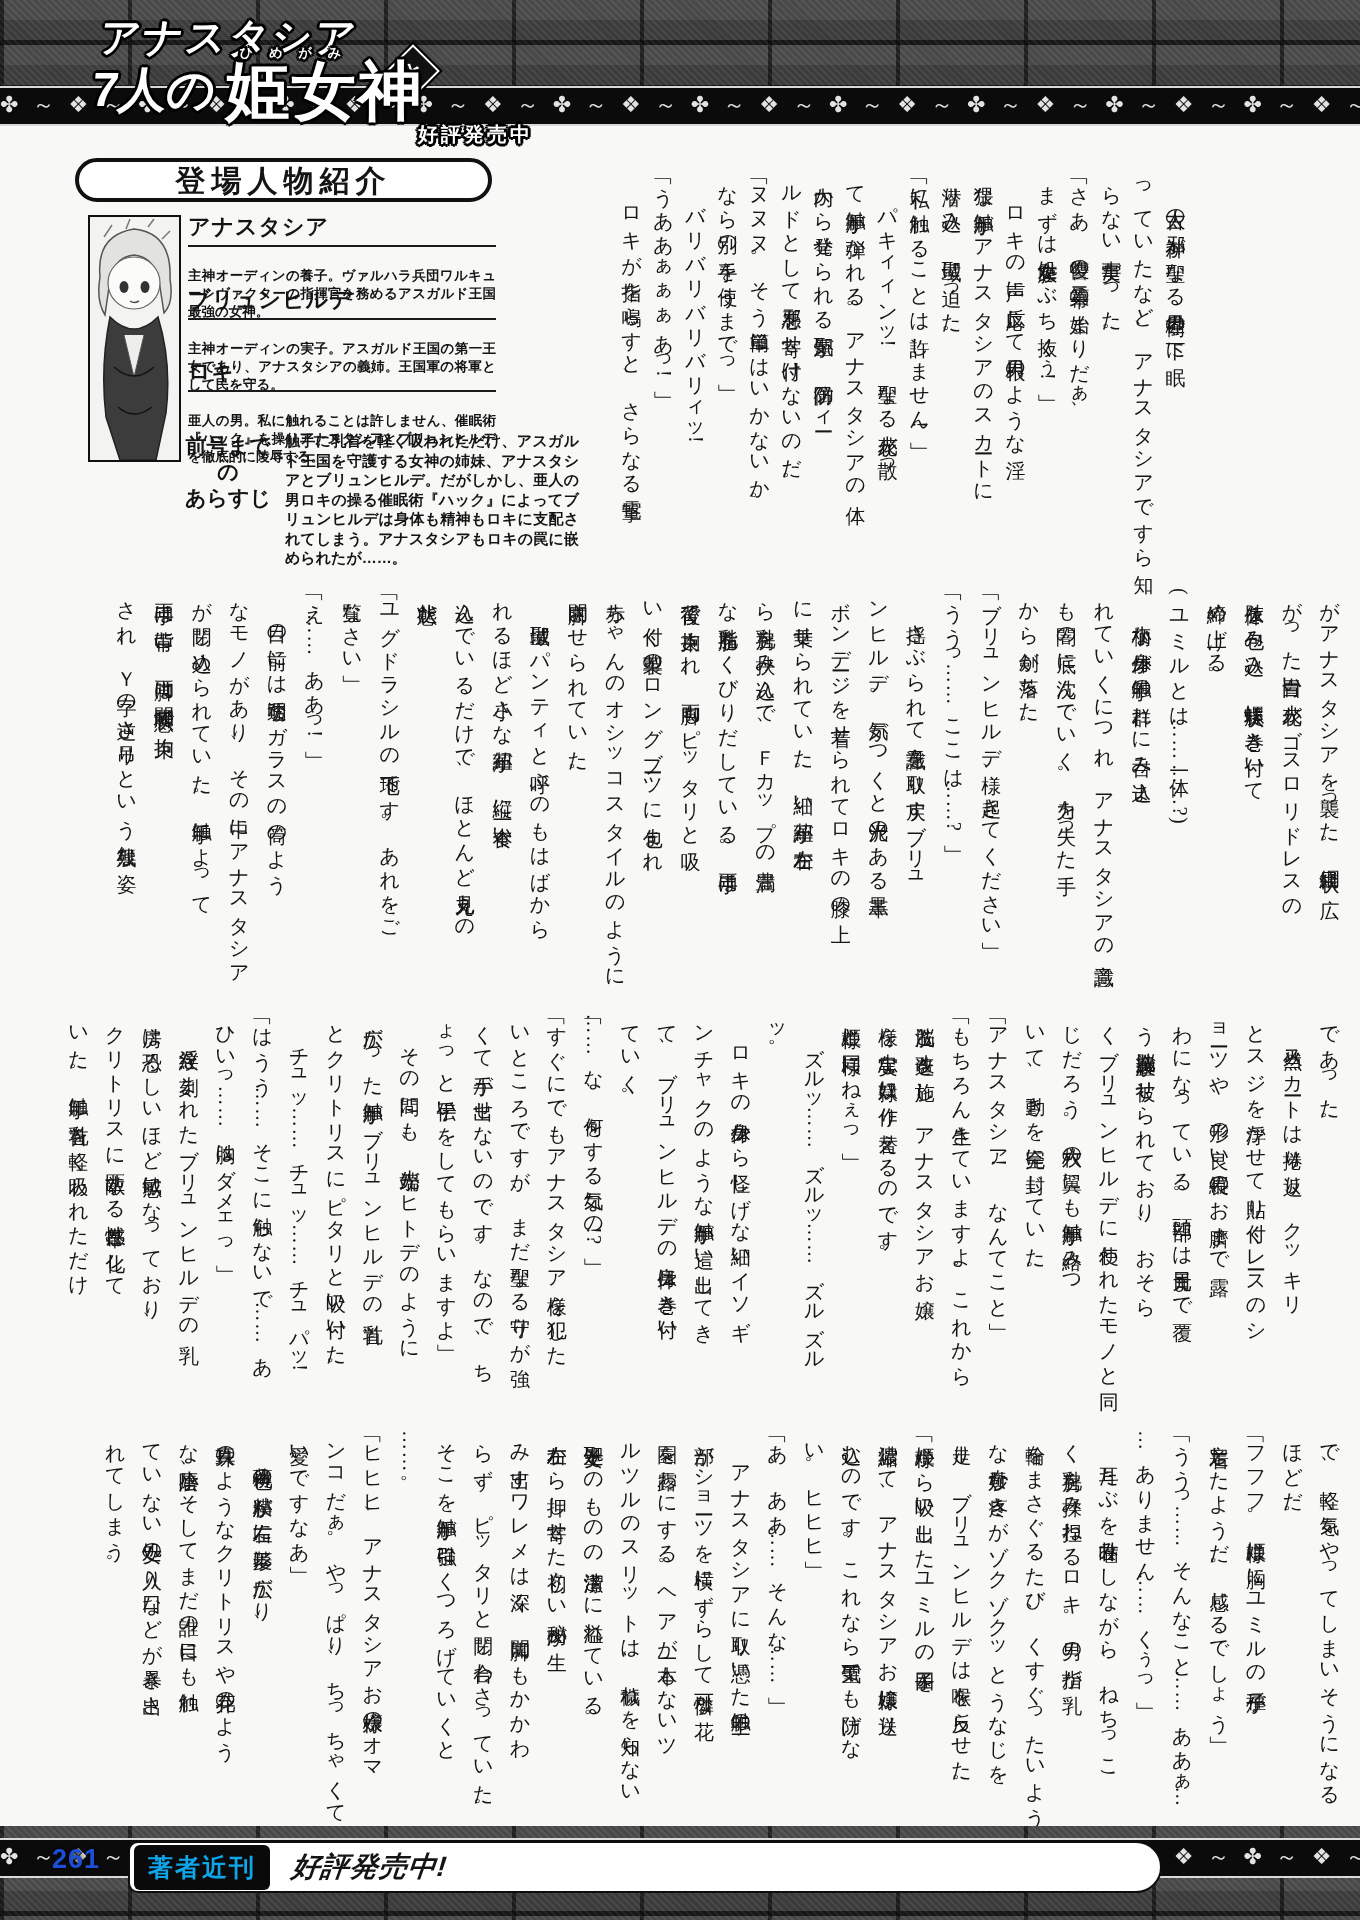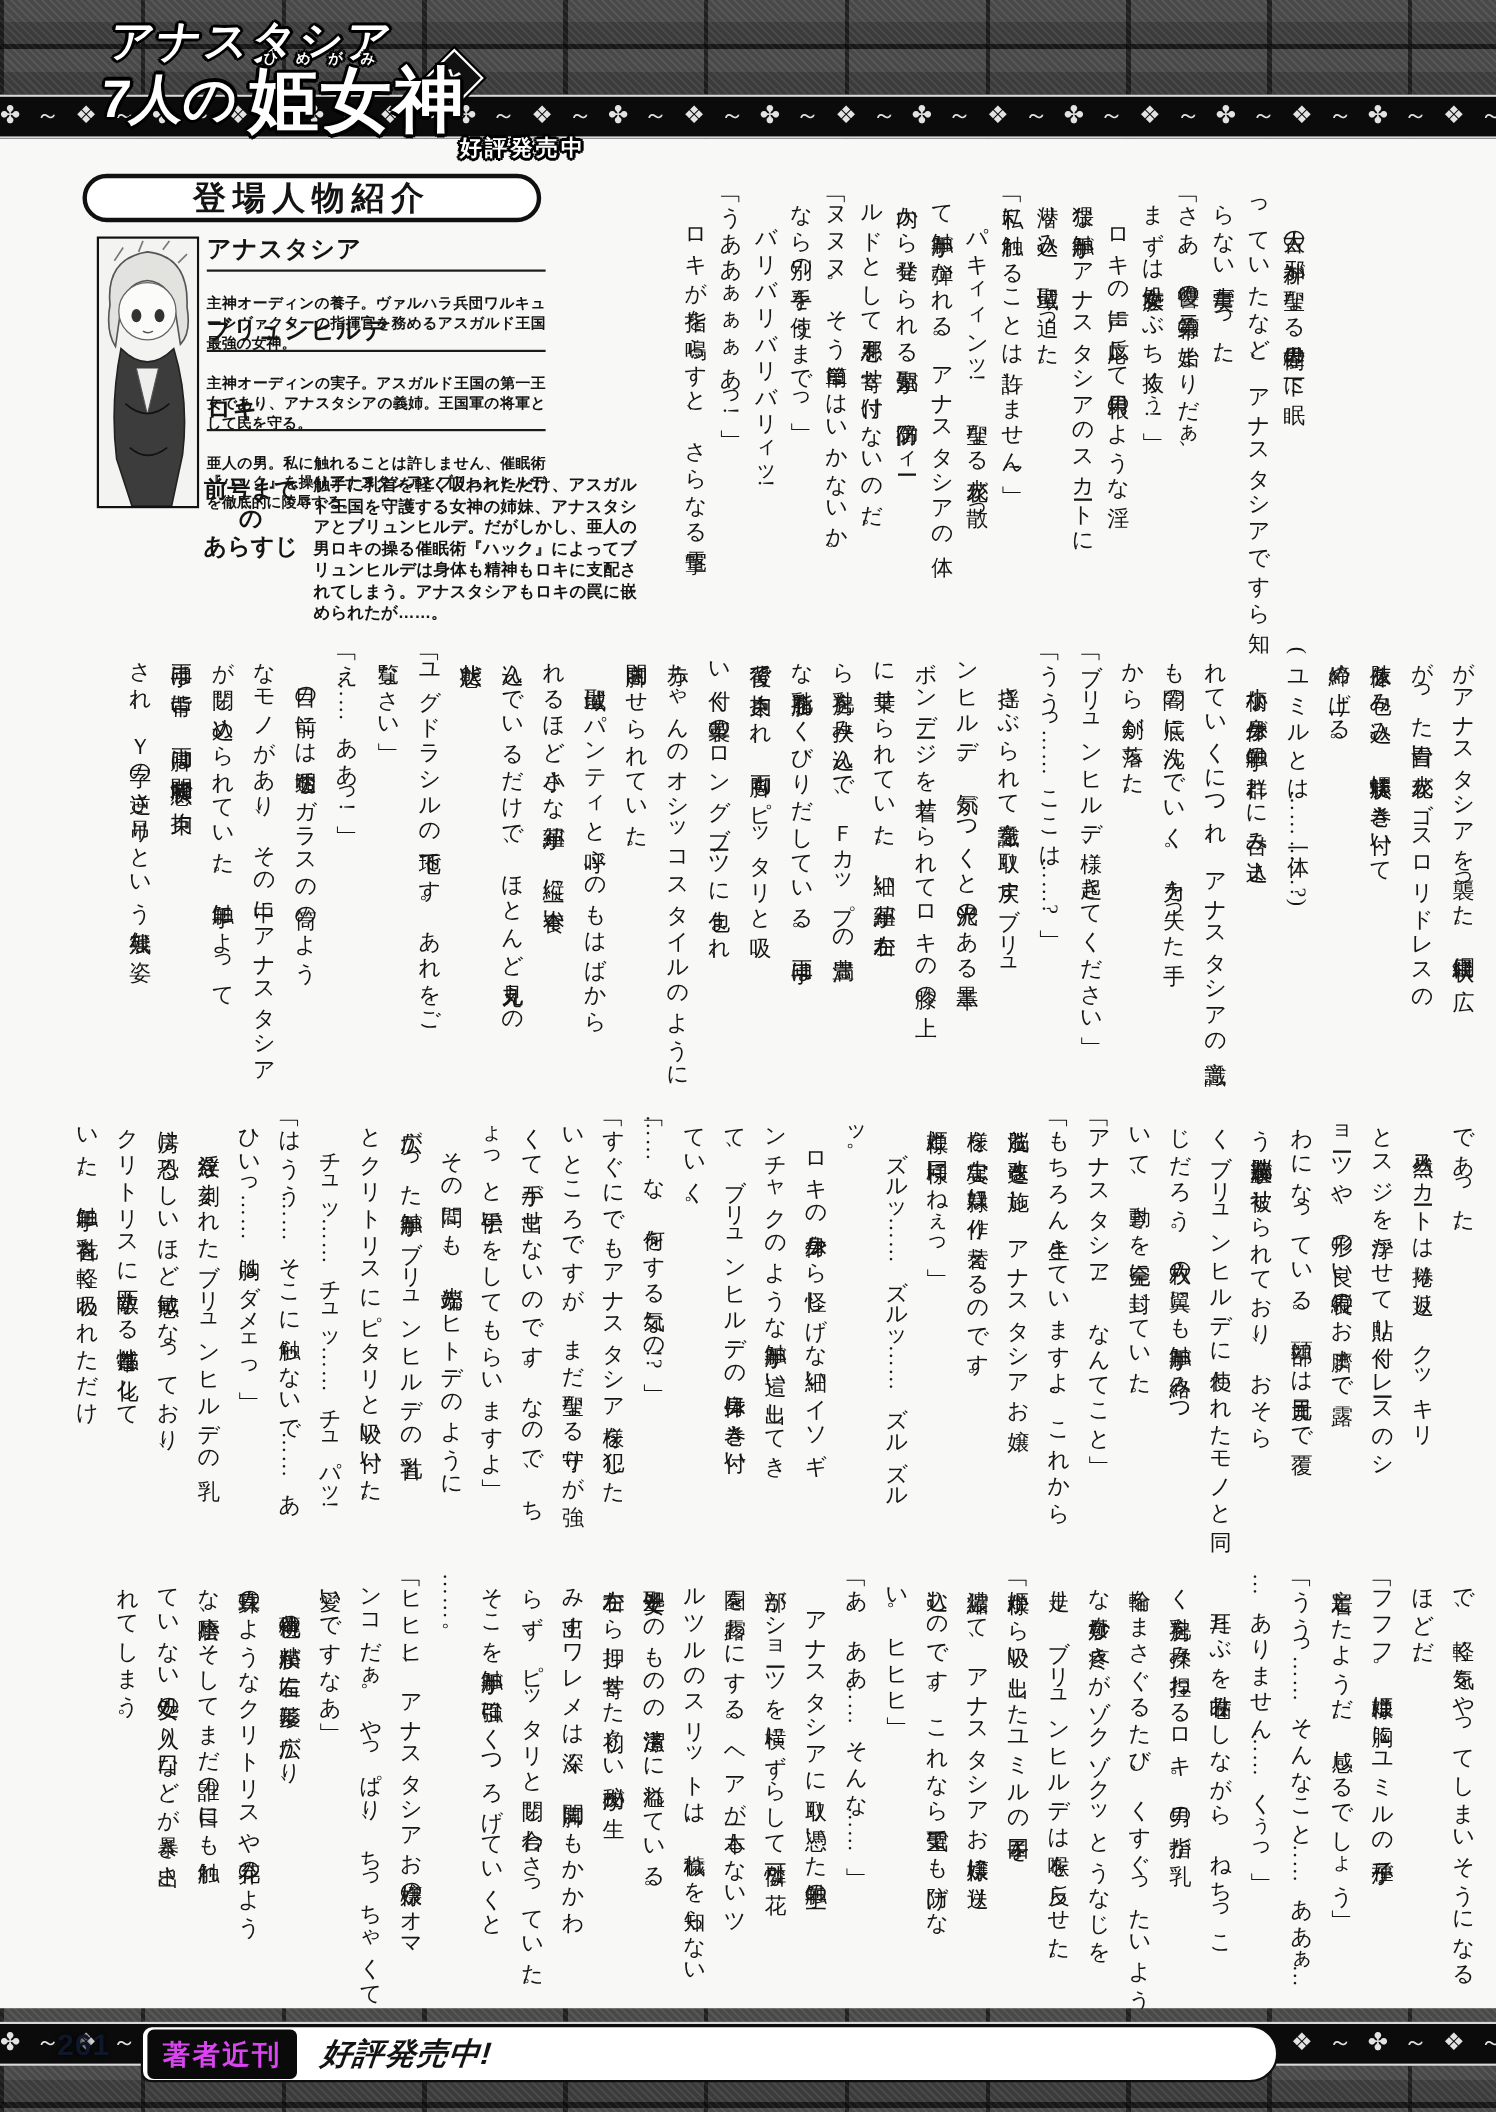--- a/index.html
+++ b/index.html
@@ -59,26 +59,26 @@
   
   .vband{position:absolute;writing-mode:vertical-rl;white-space:pre-line;
          font-family:"Liberation Serif","DejaVu Serif",serif;
          font-size:20px;letter-spacing:1.5px;color:#161616;height:392px;}
   .b1{right:168px;top:172px;line-height:32px;}
   .b2{right:12px;top:588px;line-height:37.6px;}
   .b3{right:12px;top:1012px;line-height:36.8px;}
   .b4{right:12px;top:1430px;line-height:36.8px;}
 
   
-  .page-num{position:absolute;left:52px;top:1844px;z-index:8;color:#0f172a;font-size:27px;
+  .page-num{position:absolute;left:52px;top:1844px;z-index:8;color:#1d4ed8;font-size:27px;
             font-weight:bold;letter-spacing:1px;text-shadow:0 0 4px #000;}
   .footer-panel{position:absolute;left:128px;top:1841px;width:1034px;height:52px;z-index:8;
                 background:#fff;border:2px solid #0d0d0d;border-radius:10px 26px 26px 10px;
                 box-sizing:border-box;display:flex;align-items:center;}
-  .works-label{background:#0a0a0a;color:#d946ef;font-size:25px;font-weight:bold;letter-spacing:2px;
+  .works-label{background:#0a0a0a;color:#0ea5e9;font-size:25px;font-weight:bold;letter-spacing:2px;
                border-radius:6px;margin:3px 8px 3px 4px;padding:6px 14px;white-space:nowrap;}
   .works-titles{font-size:15px;font-weight:600;line-height:20px;white-space:nowrap;}
   .on-sale{font-size:28px;font-weight:bold;font-style:italic;letter-spacing:1px;margin:0 18px 0 14px;
            transform:skewX(-6deg);white-space:nowrap;}
 </style>
 </head>
 <body>
 
 <div class="page">
 

